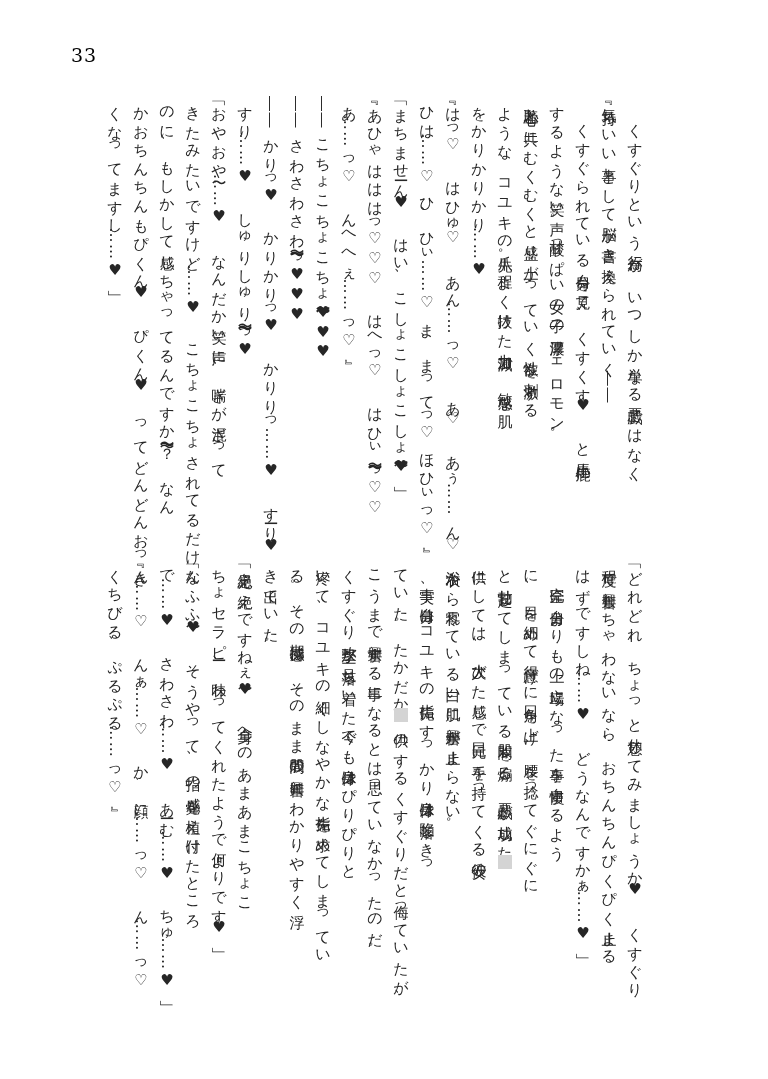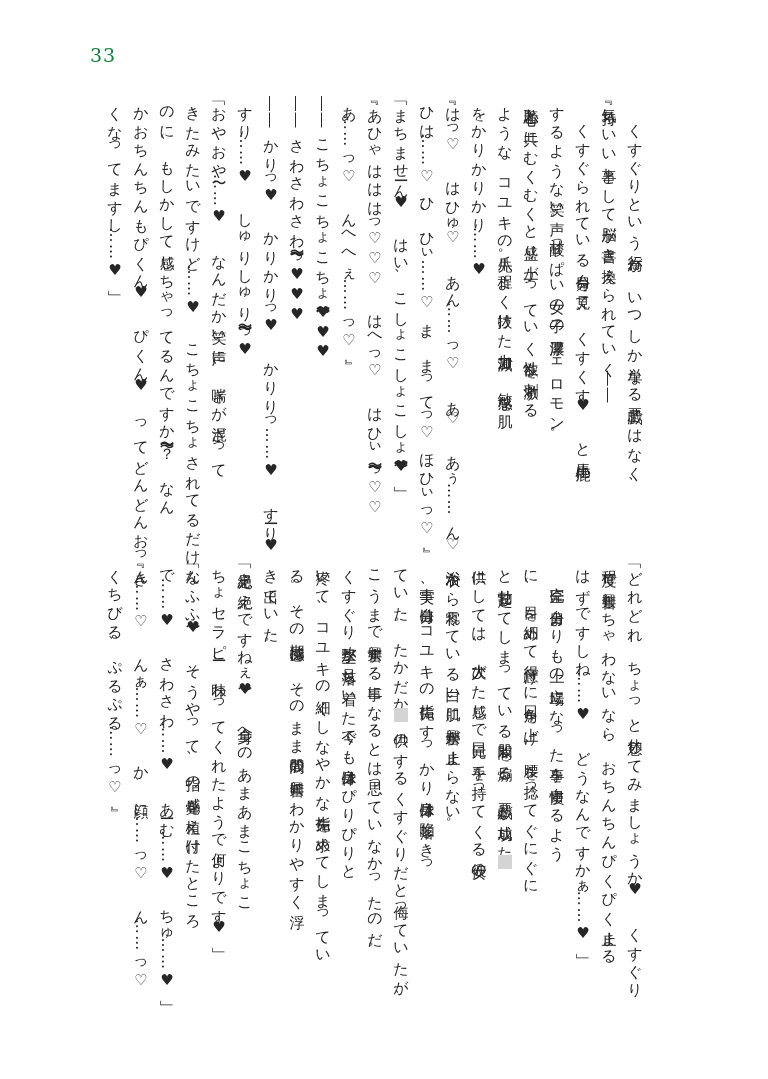--- a/index.html
+++ b/index.html
@@ -11,25 +11,25 @@
     position: relative;
     width: 768px;
     height: 1079px;
     background: #ffffff;
     overflow: hidden;
     font-family: "DejaVu Serif", "Liberation Serif", serif;
     color: #262626;
   }
   .page-number {
     position: absolute;
-    left: 90px;
+    left: 71px;
     top: 44px;
     font-size: 19px;
     letter-spacing: 1px;
-    color: #15803d;
+    color: #000000;
   }
   .vtext {
     position: absolute;
     right: 120px;
     writing-mode: vertical-rl;
     text-orientation: mixed;
     font-size: 15px;
     line-height: 26px;        
     letter-spacing: 1.6px;    
     color: #262626;

